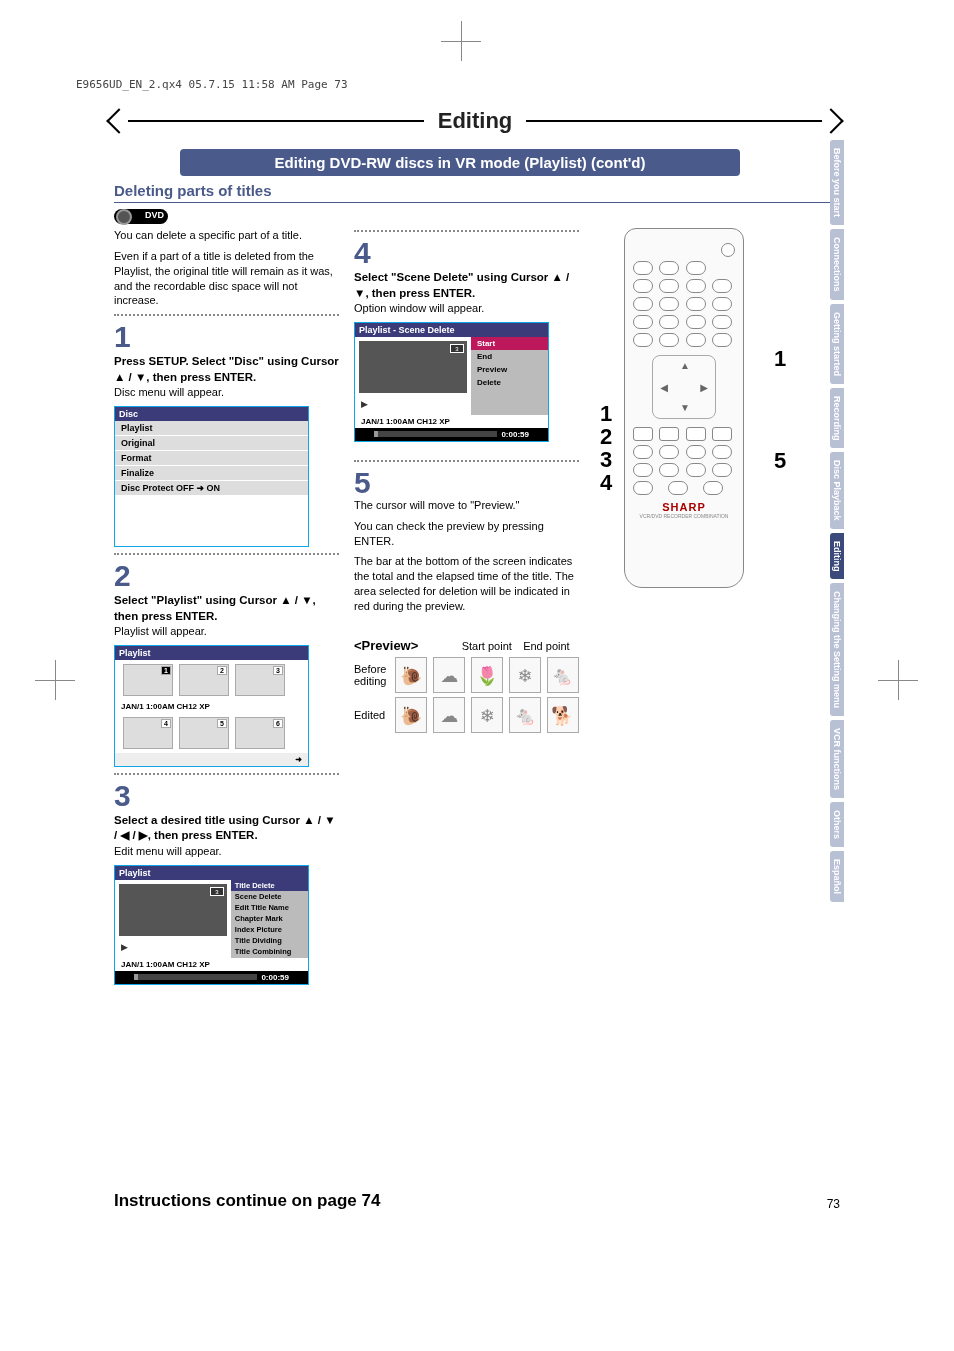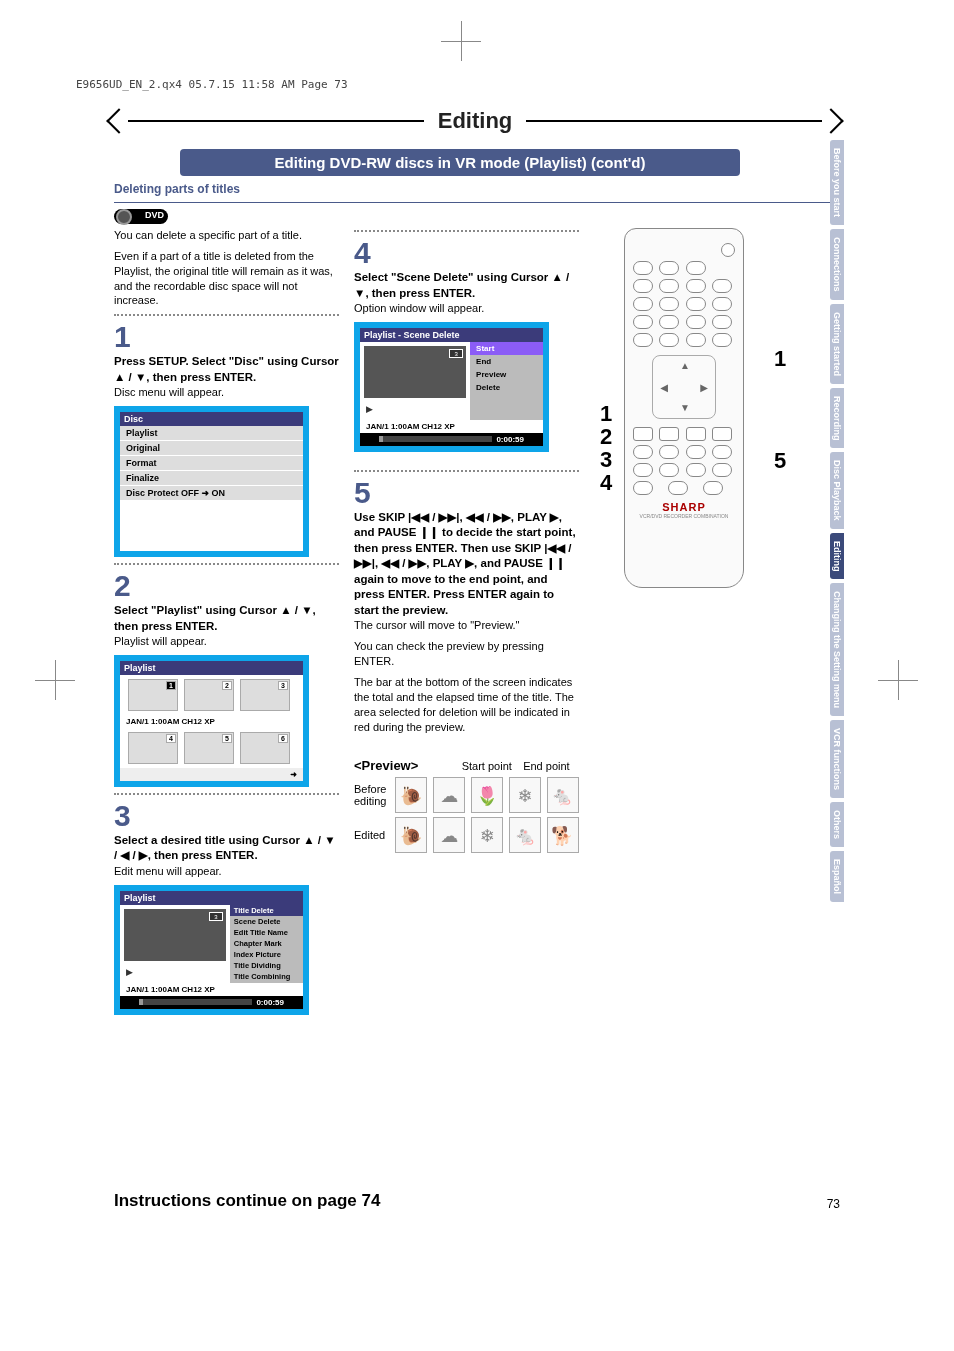--- a/index.html
+++ b/index.html
@@ -12,50 +12,50 @@
   .crop-top { top: 21px; left: 441px; }
   .crop-left { top: 660px; left: 35px; }
   .crop-right { top: 660px; left: 878px; }
   .page-title-row { position: absolute; top: 108px; left: 110px; width: 730px; display: flex; align-items: center; }
   .title-line { flex: 1; height: 2px; background: #000; }
   .arrow-left, .arrow-right { width: 18px; height: 18px; border: 2px solid #000; border-top: none; border-right: none; }
   .arrow-left { transform: rotate(45deg); }
   .arrow-right { transform: rotate(-135deg); }
   .page-title { font-size: 22px; font-weight: bold; background: #fff; padding: 0 14px; color: #222; }
   .sub-bar { position: absolute; top: 149px; left: 180px; width: 560px; background: #4a5a8a; color: #fff; font-weight: bold; font-size: 15px; text-align: center; padding: 5px 0; border-radius: 4px; }
-  .section-heading { position: absolute; top: 182px; left: 114px; color: #4a5a8a; font-size: 12px; font-weight: bold; }
+  .section-heading { position: absolute; top: 182px; left: 114px; color: #4a5a8a; font-size: 15px; font-weight: bold; }
   .section-underline { position: absolute; top: 202px; left: 114px; width: 720px; height: 1px; background: #4a5a8a; }
   .disc-icon { position: absolute; top: 209px; left: 114px; width: 54px; height: 15px; background: #000; border-radius: 8px; }
   .disc-icon::before { content: "DVD"; color:#fff; font-size:9px; font-weight:bold; position:absolute; right:4px; top:1px;}
   .disc-icon::after { content:""; position:absolute; width:12px; height:12px; border:2px solid #999; border-radius:50%; left:2px; top:0; background:#555;}
   .col { position: absolute; width: 225px; }
   .col1 { top: 228px; left: 114px; }
   .col2 { top: 224px; left: 354px; }
   .para { font-size: 11px; line-height: 1.35; margin-bottom: 6px; }
   .dotted-sep { border-top: 2px dotted #888; margin: 6px 0; }
   .step-num { color: #4a5a8a; font-size: 30px; font-weight: bold; line-height: 1; }
   .step-bold { font-weight: bold; font-size: 11.5px; line-height: 1.35; margin-top: 2px; }
-  .osd { width: 195px; border: 6px solid #0ea5e9; margin-top: 6px; background: #fff; }
+  .osd { width: 195px; border: 1px solid #0ea5e9; margin-top: 6px; background: #fff; }
   .osd-hdr { background: #3b3b7a; color: #fff; font-size: 9px; font-weight:bold; padding: 2px 4px; }
   .osd-item { font-size: 9px; padding: 2px 6px; border-bottom: 1px solid #fff; background:#ddd; font-weight:bold;}
   .osd-body { height: 50px; }
   .osd-thumbs { padding: 4px 8px; display: flex; flex-wrap: wrap; gap: 6px; }
   .thumb { width: 50px; height: 32px; background: #ddd; border: 1px solid #aaa; position: relative; }
   .thumb-num { position: absolute; top: 1px; right: 1px; background: #fff; font-size: 7px; padding: 0 2px; border:1px solid #aaa; font-weight:bold;}
   .thumb-num.first { background:#000; color:#fff;}
   .osd-foot { background:#eee; font-size: 8px; padding: 2px 6px; font-weight:bold; display:flex; justify-content:space-between;}
   .osd-stat { font-size:8px; font-weight:bold; padding:2px 6px;}
   .osd-scene { display:flex; }
   .scene-left { flex:1.4; padding:4px;}
   .scene-prev { width:100%; height:52px; background:#555; position:relative; margin-bottom:4px;}
   .scene-prev .sm{position:absolute;right:3px;top:3px;width:14px;height:9px;background:#333;border:1px solid #fff;font-size:6px;color:#fff;text-align:center;line-height:8px;}
   .scene-ctrl{font-size:9px;color:#333;padding:2px;}
   .scene-right { flex:1; background:#bbb; font-size: 8px; font-weight:bold;}
   .scene-right div{padding:2px 6px;}
-  .scene-right .sel{background:#8b5cf6;color:#fff;}
+  .scene-right .sel{background:#be185d;color:#fff;}
   .osd-pb { background:#000;display:flex;align-items:center;padding:2px 19px;}
   .pb-bar{flex:1;height:6px;background:#444;margin-right:4px;position:relative;}
   .pb-bar::before{content:"";position:absolute;left:0;top:0;width:4px;height:6px;background:#999;}
   .pb-time{color:#fff;font-size:8px;font-weight:bold;}
   .scene-list{display:flex;}
   .scene-main{width:60%;padding:4px;}
   .scene-opts{width:40%;background:#bbb;font-size:7.5px;font-weight:bold;}
   .scene-opts div{padding:1px 4px;}
   .scene-opts .sel{background:#3b3b7a;color:#fff;}
   .preview-label{font-weight:bold;font-size:13px;}
@@ -200,21 +200,20 @@
       </div>
     </div>
     <div class="osd-stat">JAN/1 1:00AM CH12 XP</div>
     <div class="osd-pb">
         <div class="pb-bar"></div>
         <div class="pb-time">0:00:59</div>
       </div>
   </div>
   <div class="dotted-sep" style="margin-top:18px;"></div>
   <div class="step-num">5</div>
-  <div class="step-bold">Use SKIP |◀◀ / ▶▶|, ◀◀ / ▶▶, PLAY ▶, and PAUSE ❙❙ to decide the start point, then press ENTER. Then use SKIP |◀◀ / ▶▶|, ◀◀ / ▶▶, PLAY ▶, and PAUSE ❙❙ again to move to the end point, and press ENTER.  Press ENTER again to start the preview.</div>
   <div class="para">The cursor will move to "Preview."</div>
   <div class="para">You can check the preview by pressing ENTER.</div>
   <div class="para">The bar at the bottom of the screen indicates the total and the elapsed time of the title. The area selected for deletion will be indicated in red during the preview.</div>
 
   <div style="margin-top:24px;">
     <span class="preview-label">&lt;Preview&gt;</span>
     <span style="font-size:11px;margin-left:40px;">Start point</span>
     <span style="font-size:11px;margin-left:8px;">End point</span>
     <div class="preview-row">
       <div style="width:52px;font-size:11px;">Before editing</div>

